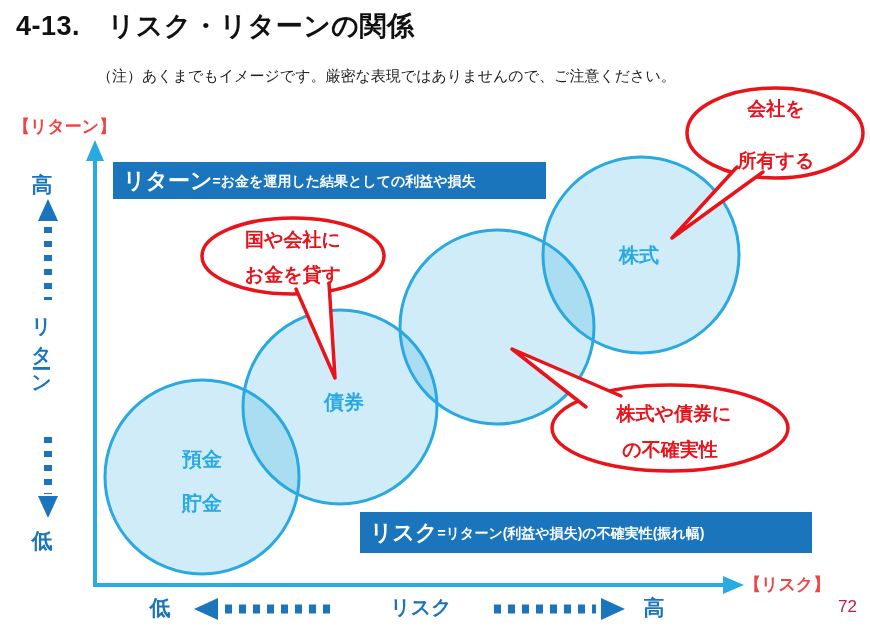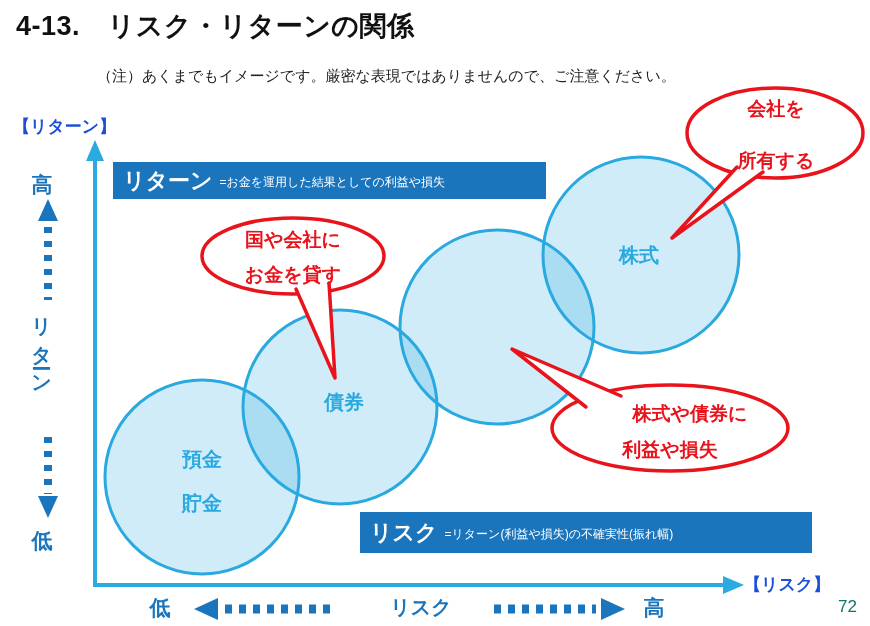--- a/index.html
+++ b/index.html
@@ -2,56 +2,56 @@
 <html><head>
 <meta charset="utf-8">
 <style>
   html,body { margin:0; padding:0; background:#ffffff; font-family:"Liberation Sans", sans-serif; }
   .slide { position:relative; width:870px; height:626px; background:#ffffff; overflow:hidden; }
   .abs { position:absolute; }
 
   .title { left:16px; top:8px; font-size:27px; font-weight:bold; color:#111111; letter-spacing:0.5px;text-align:center; }
   .note  { left:97px; top:67px; font-size:15px; color:#222222; }
 
-  .axis-caption { font-size:17px; font-weight:bold; color:#1d4ed8; }
+  .axis-caption { font-size:17px; font-weight:bold; color:#ef4444; }
   .y-caption { left:13px; top:115px; }
   .x-caption { left:744px; top:573px;text-align:right; }
 
   .blue-word { color:#1b75bc; font-weight:bold; font-size:21px; text-align:center; }
   .y-high { left:21px; top:171px; width:42px; }
   .y-low  { left:21px; top:527px; width:42px; }
   .y-word { left:29px; top:304px; height:140px; writing-mode:vertical-rl; font-size:20px;
             font-weight:bold; color:#1b75bc; letter-spacing:4px; }
   .x-low  { left:139px; top:594px; width:42px; }
   .x-high { left:633px; top:594px; width:42px; }
   .x-word { left:369px; top:594px; width:104px; font-size:20px; }
 
   .def-box { background:#1b75bc; color:#ffffff; display:flex; align-items:center;
              padding:0 10px; white-space:nowrap; box-sizing:border-box; }
   .def-return { left:113px; top:162px; width:433px; height:37px; }
   .def-risk   { left:360px; top:512px; width:452px; height:41px; }
   .def-term { font-size:22px; font-weight:bold; }
-  .def-text { font-size:12px; font-weight:normal; margin-left:7px; padding-top:3px; }
+  .def-text { font-size:14px; font-weight:bold; padding-top:3px; }
 
   .c-label { color:#29a9e0; font-weight:bold; font-size:20px; text-align:center; }
   .lbl-deposit1 { left:142px; top:446px; width:120px; }
   .lbl-deposit2 { left:142px; top:490px; width:120px; }
   .lbl-bond     { left:284px; top:389px; width:120px; }
   .lbl-fund     { left:425px; top:314px; width:130px; }
   .lbl-stock    { left:579px; top:242px; width:120px; }
 
   .callout-text { color:#e8131b; font-weight:bold; font-size:19px; text-align:center; }
   .co-a1 { left:695px; top:96px;  width:162px;font-family:Liberation Mono, monospace; }
   .co-a2 { left:695px; top:148px; width:162px; }
   .co-b1 { left:203px; top:227px; width:180px; }
   .co-b2 { left:203px; top:262px; width:180px; }
-  .co-c1 { left:580px; top:401px; width:220px; }
+  .co-c1 { left:564px; top:401px; width:220px; }
   .co-c2 { left:560px; top:437px; width:220px; }
 
-  .page-num { left:838px; top:597px; font-size:17px; color:#0f766e; }
+  .page-num { left:838px; top:597px; font-size:17px; color:#be185d; }
 
   svg.layer { position:absolute; left:0; top:0; }
 </style>
 </head>
 <body>
 
 <div class="slide">
 
   <svg class="layer" width="870" height="626" viewBox="0 0 870 626">
 
@@ -119,16 +119,16 @@
   <div class="abs c-label lbl-deposit1">預金</div>
   <div class="abs c-label lbl-deposit2">貯金</div>
   <div class="abs c-label lbl-bond">債券</div>
   <div class="abs c-label lbl-stock">株式</div>
 
   <div class="abs callout-text co-a1">会社を</div>
   <div class="abs callout-text co-a2">所有する</div>
   <div class="abs callout-text co-b1">国や会社に</div>
   <div class="abs callout-text co-b2">お金を貸す</div>
   <div class="abs callout-text co-c1">株式や債券に</div>
-  <div class="abs callout-text co-c2">利益や損失</div>
+  <div class="abs callout-text co-c2">の不確実性</div>
 
   <div class="abs page-num">72</div>
 </div>
 
 </body></html>

